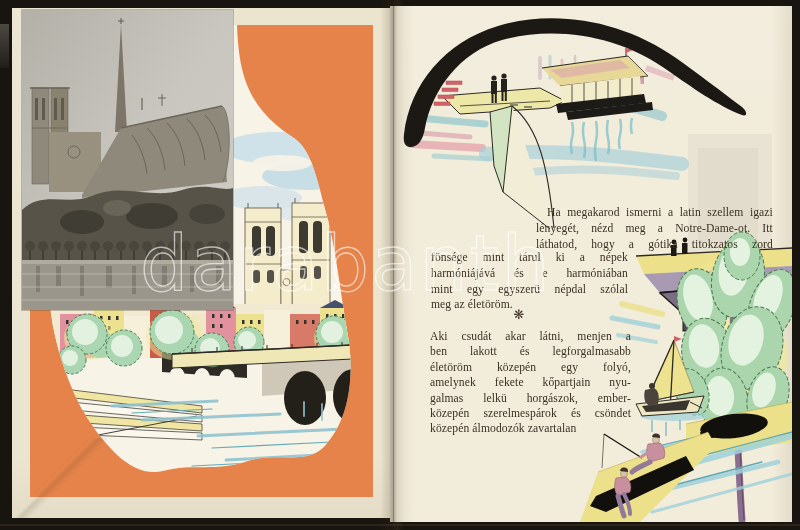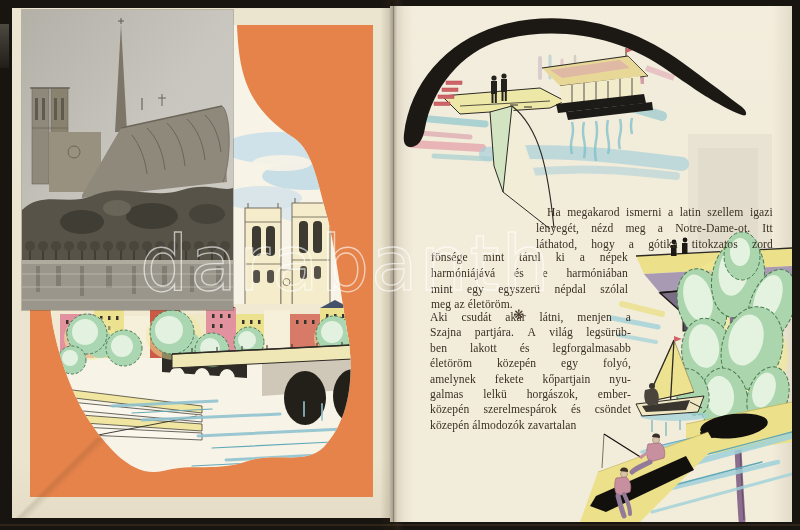--- a/index.html
+++ b/index.html
@@ -28,21 +28,21 @@
   .art{position:absolute;left:0;top:0;}
   .photo{position:absolute;left:10px;top:2px;box-shadow:0 0 0 1px rgba(90,85,70,.35);}
   .para{position:absolute;font-family:"Liberation Serif",serif;font-size:11.6px;
         color:#3a3024;letter-spacing:.1px;}
   .para .line{display:flex;justify-content:space-between;height:15.4px;line-height:15.4px;
         white-space:nowrap;}
   .p1r{left:146px;top:199px;width:237px;}
   .p1r .line,.p1l .line{height:15.8px;line-height:15.8px;}
   .p1r .line:first-child{padding-left:11px;}
   .p1l{left:41px;top:244px;width:197px;}
-  .p2{left:40px;top:304px;width:201px;}
+  .p2{left:40px;top:323px;width:201px;}
   .endpara .line:last-child{justify-content:flex-start;column-gap:3px;}
   .ornament{position:absolute;left:116px;top:301px;width:26px;text-align:center;
         font-size:13px;color:#43382b;font-family:"DejaVu Sans",sans-serif;}
   .watermark{position:absolute;left:128px;top:224px;pointer-events:none;opacity:.9;}
 </style>
 </head>
 <body>
 
 <div class="stage">
   <div class="sliver"></div>
@@ -664,27 +664,20 @@
     <div class="para p2 endpara">
         <div class="line">
           <span>Aki</span>
           <span>csudát</span>
           <span>akar</span>
           <span>látni,</span>
           <span>menjen</span>
           <span>a</span>
         </div>
         <div class="line">
-          <span>Szajna</span>
-          <span>partjára.</span>
-          <span>A</span>
-          <span>világ</span>
-          <span>legsürüb-</span>
-        </div>
-        <div class="line">
           <span>ben</span>
           <span>lakott</span>
           <span>és</span>
           <span>legforgalmasabb</span>
         </div>
         <div class="line">
           <span>életöröm</span>
           <span>közepén</span>
           <span>egy</span>
           <span>folyó,</span>

